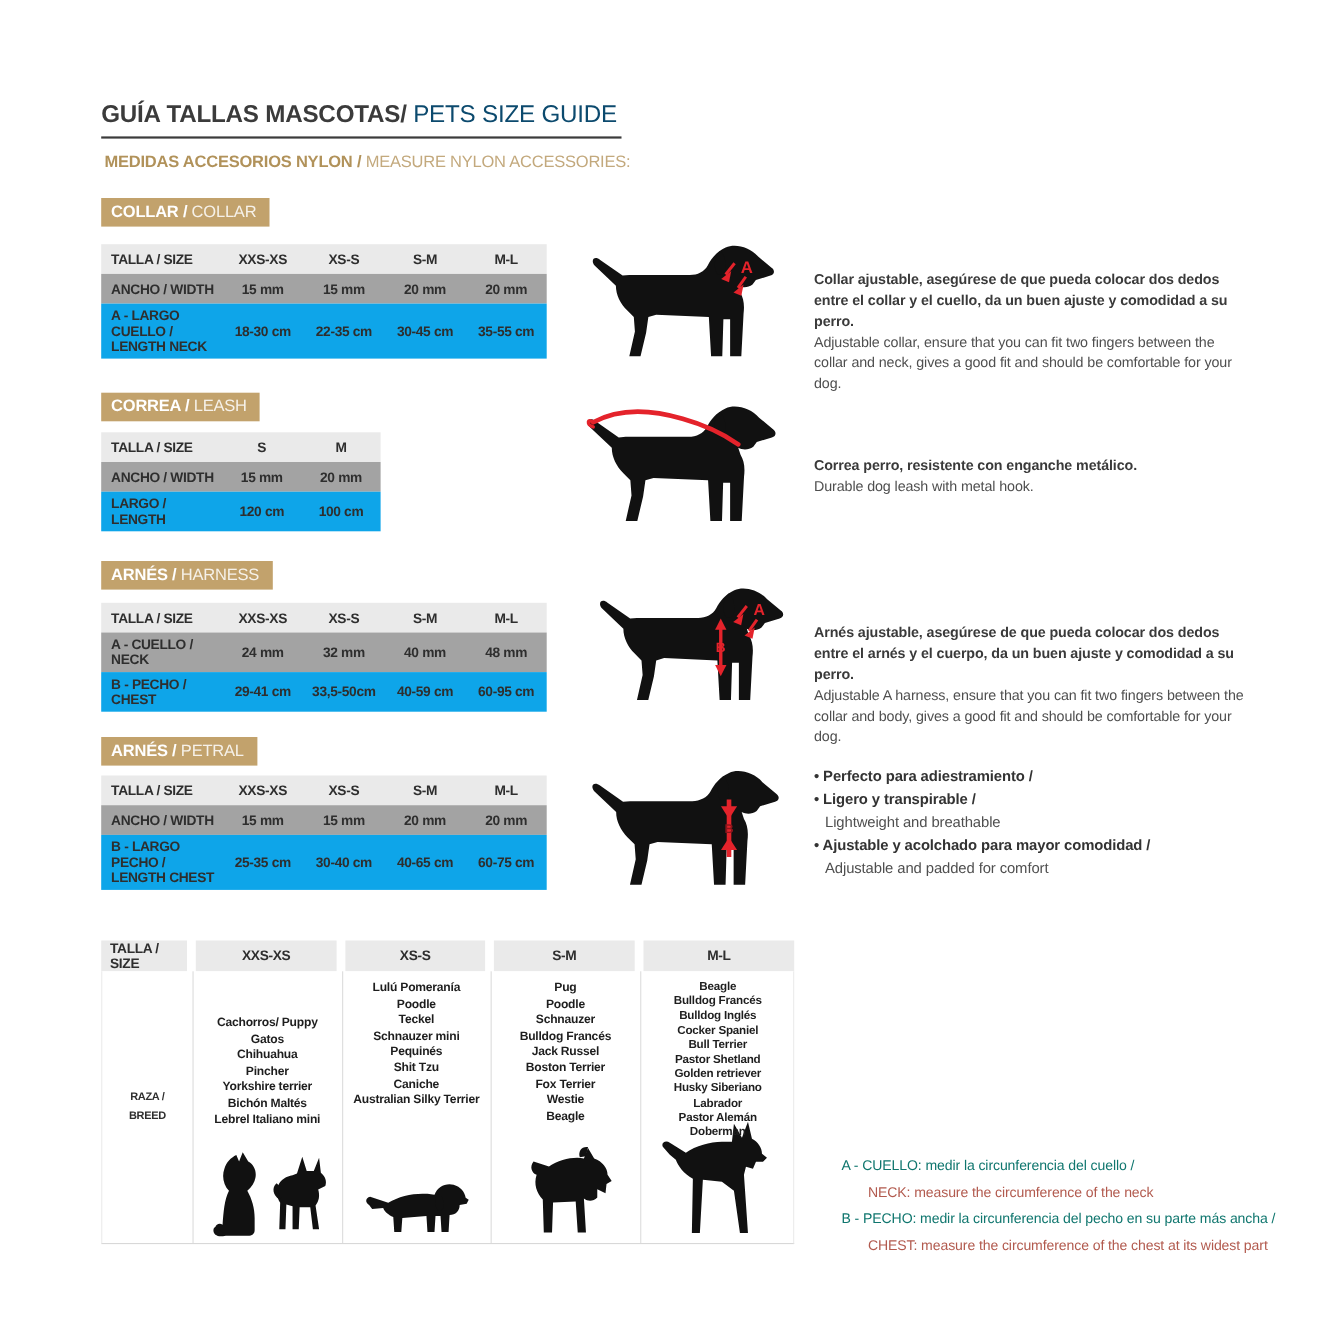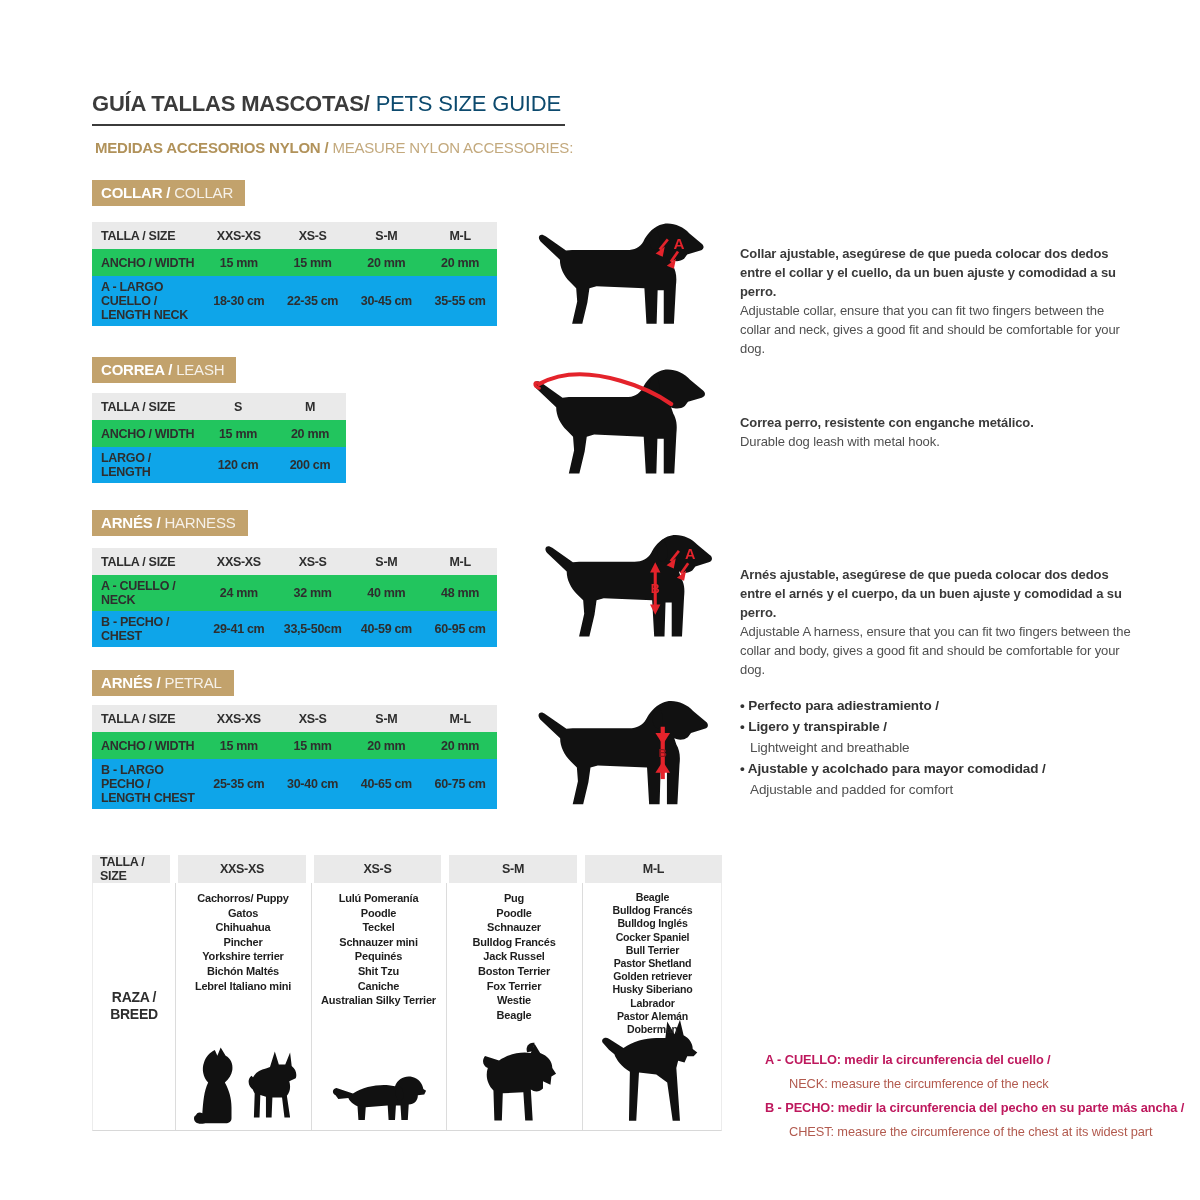--- a/index.html
+++ b/index.html
@@ -16,57 +16,57 @@
 
   
   .badge{background:#c2a26c;color:#fff;font-size:15px;font-weight:700;
     padding:4px 12px 5px 9px;letter-spacing:-0.2px;display:inline-block;}
   .badge .b-en{font-weight:400;color:rgba(255,255,255,0.85);}
 
   
   .sz-table{font-size:12.5px;font-weight:700;color:#2e2e2e;letter-spacing:-0.3px;}
   .sz-table .tr{display:flex;align-items:center;}
   .sz-table .tr.head{background:#eaeaea;min-height:27px;}
-  .sz-table .tr.mid{background:#22c55e;min-height:27px;}
+  .sz-table .tr.mid{background:#a3a3a3;min-height:27px;}
   .sz-table .tr.white{background:#0ea5e9;min-height:27px;}
   .sz-table .td{flex:1;text-align:center;padding:4px 2px;}
   .sz-table .td.lbl{flex:0 0 110px;text-align:left;padding-left:9px;box-sizing:border-box;}
   .w-wide{width:405px;}
   .w-narrow{width:254px;}
 
   
   .desc{width:392px;font-size:13px;line-height:19px;letter-spacing:-0.1px;}
   .desc .es{font-weight:700;color:#3a3a3a;margin-top:20px;}
   .desc .en{font-weight:400;color:#4f4f4f;}
 
   
   .bullets{width:410px;font-size:13.5px;letter-spacing:-0.1px;}
   .bullets .b-es{font-weight:700;color:#333;line-height:21px;}
   .bullets .b-es::before{content:"• ";}
   .bullets .b-en{font-weight:400;color:#4f4f4f;line-height:21px;padding-left:10px;}
 
   
   .notes{width:435px;font-size:12.8px;letter-spacing:-0.1px;}
-  .notes .n-es{font-weight:700;color:#be185d;line-height:24px;}
+  .notes .n-es{font-weight:400;color:#0f766e;line-height:24px;}
   .notes .n-en{font-weight:400;color:#b25a4e;line-height:24px;padding-left:24px;}
 
   
   .breed-table{left:92px;top:855px;width:630px;height:276px;}
   .breed-head-cell{position:absolute;top:0;height:28px;background:#eaeaea;
     display:flex;align-items:center;justify-content:center;
     font-size:12.5px;font-weight:700;color:#2e2e2e;letter-spacing:-0.3px;}
   .breed-head-cell.lbl{justify-content:flex-start;padding-left:8px;box-sizing:border-box;}
   .breed-body{position:absolute;left:0;top:28px;width:630px;height:248px;background:#fff;
     border-bottom:1px solid #d8d8d8;border-left:1px solid #ececec;border-right:1px solid #ececec;box-sizing:border-box;}
   .vline{position:absolute;top:0;bottom:0;width:1px;background:#dcdcdc;}
   .breed-list{position:absolute;top:8px;text-align:center;font-size:11px;font-weight:700;
     color:#1e1e1e;line-height:14.6px;letter-spacing:-0.2px;}
   .breed-list.tight{font-size:10.6px;line-height:13.2px;}
   .raza-label{position:absolute;left:0;width:82px;top:106px;text-align:center;
-    font-size:14px;font-weight:700;color:#2e2e2e;line-height:17px;letter-spacing:-0.3px;}
+    font-size:10px;font-weight:700;color:#2e2e2e;line-height:17px;letter-spacing:-0.3px;}
   .sil{position:absolute;}
 
   svg{display:block;}
   .svgtext{font-family:"Liberation Sans",sans-serif;font-weight:700;}
 </style>
 </head>
 <body>
 
 <div class="stage">
 
@@ -134,21 +134,21 @@
         <div class="td">M</div>
       </div>
       <div class="tr mid">
         <div class="td lbl">ANCHO / WIDTH</div>
         <div class="td">15 mm</div>
         <div class="td">20 mm</div>
       </div>
       <div class="tr white">
         <div class="td lbl">LARGO / LENGTH</div>
         <div class="td">120 cm</div>
-        <div class="td">200 cm</div>
+        <div class="td">100 cm</div>
       </div>
     </div>
   <svg class="abs" style="left:528px;top:366px;" width="185" height="116" viewBox="0 0 170 110">
     <use href="#dogsym"></use>
     <path fill="none" stroke="#e4232b" stroke-width="4" stroke-linecap="round" d="M8,17 C30,5 58,6 85,14 C103,19 120,27 133,36"></path>
     <path fill="none" stroke="#e4232b" stroke-width="3" stroke-linecap="round" d="M8,17 C3,13 2,19 8,21"></path>
   </svg>
   <div class="abs desc" style="left:740px;top:393px;">
     <div class="es">Correa perro, resistente con enganche metálico.</div>
     <div class="en">Durable dog leash with metal hook.</div>
@@ -275,21 +275,21 @@
         <path fill="#111" d="M5,25 C1,23 1,18 6,17 L24,23 C35,16 50,13 63,14 L70,15 C73,7 81,3 89,5 C96,7 100,12 101,18 L104,20 L102,24 L95,25 C95,31 91,35 85,35 L84,52 L77,52 L76,36 L71,36 L70,52 L63,52 L62,36 L38,38 L37,52 L30,52 L29,37 C24,35 20,31 19,28 L8,29 Z"></path>
         <path fill="#111" d="M73,14 C70,19 70,26 73,30 C76,32 80,30 79,24 C79,19 77,15 73,14 Z"></path>
       </svg>
       <svg class="sil" style="left:378px;bottom:4px;" width="86" height="86" viewBox="0 0 92 92">
         <path fill="#111" d="M18,30 C13,28 11,22 15,17 L30,22 C40,15 54,12 64,14 L68,4 L74,14 C82,17 87,23 87,30 L91,36 L86,39 L85,48 L77,44 L77,52 C73,56 68,56 64,53 L66,86 L58,86 L56,56 L34,57 L33,86 L25,86 L24,54 C18,48 15,39 18,30 Z"></path>
         <path fill="#111" d="M60,13 C58,7 62,2 68,3 L66,12 Z"></path>
       </svg>
       <svg class="sil" style="left:505px;bottom:3px;" width="102" height="118" viewBox="0 0 112 128">
         <path fill="#111" d="M12,44 L5,36 C3,32 8,29 12,32 L28,42 C38,35 52,31 64,31 L74,31 L76,13 L84,27 L90,11 L94,28 C100,31 104,37 104,43 L109,47 L105,51 L98,51 L95,58 L88,56 L86,64 L90,122 L82,122 L76,80 L64,71 L45,69 L42,122 L34,122 L35,68 C26,63 20,55 18,49 Z"></path>
       </svg>
-    <div class="breed-list" style="left: 86px; width: 128px;">
+    <div class="breed-list" style="left: 86px; width: 128px; margin-top: 32px;">
           <div>Cachorros/ Puppy</div>
           <div>Gatos</div>
           <div>Chihuahua</div>
           <div>Pincher</div>
           <div>Yorkshire terrier</div>
           <div>Bichón Maltés</div>
           <div>Lebrel Italiano mini</div>
         </div>
         <div class="breed-list" style="left: 222px; width: 127px;">
           <div>Lulú Pomeranía</div>

